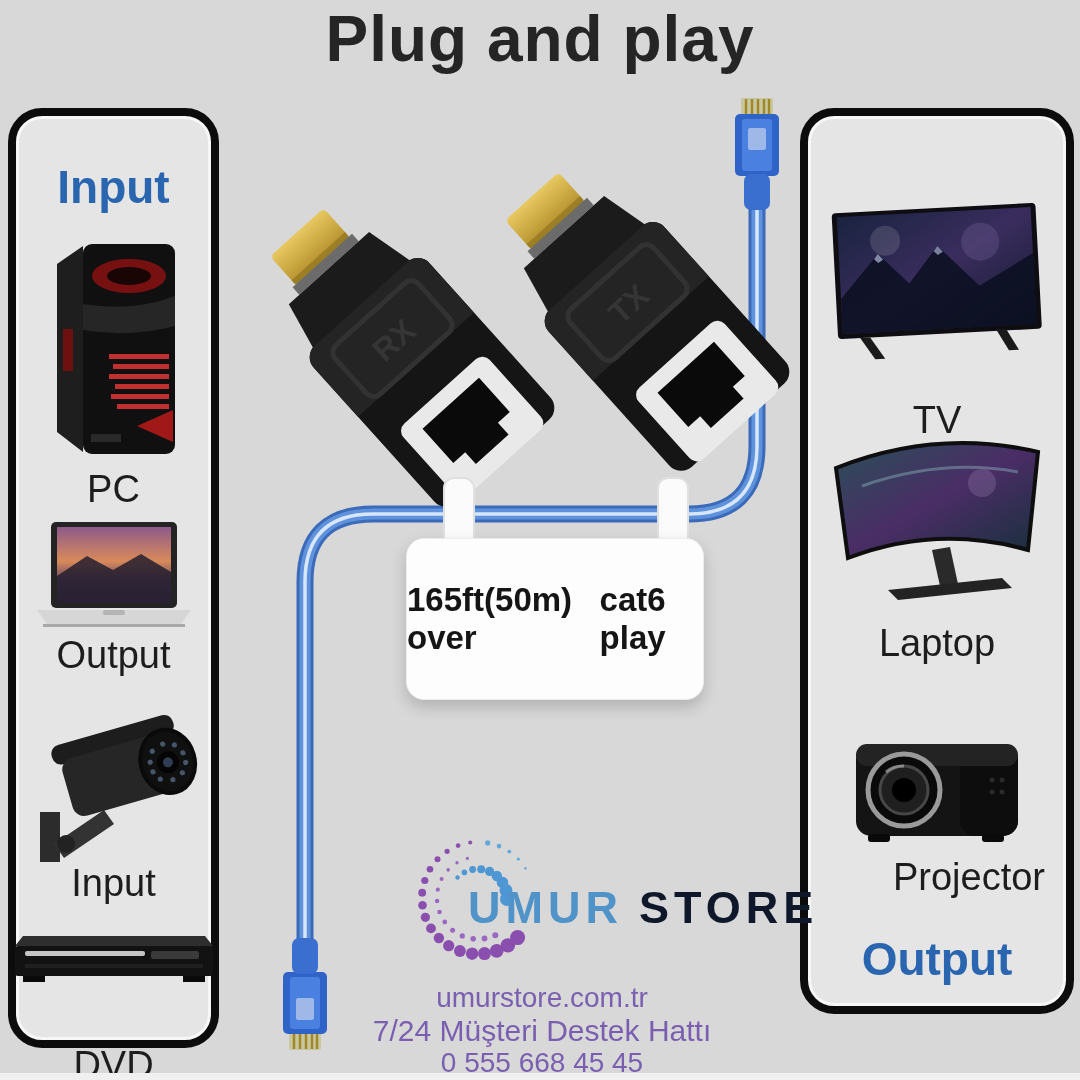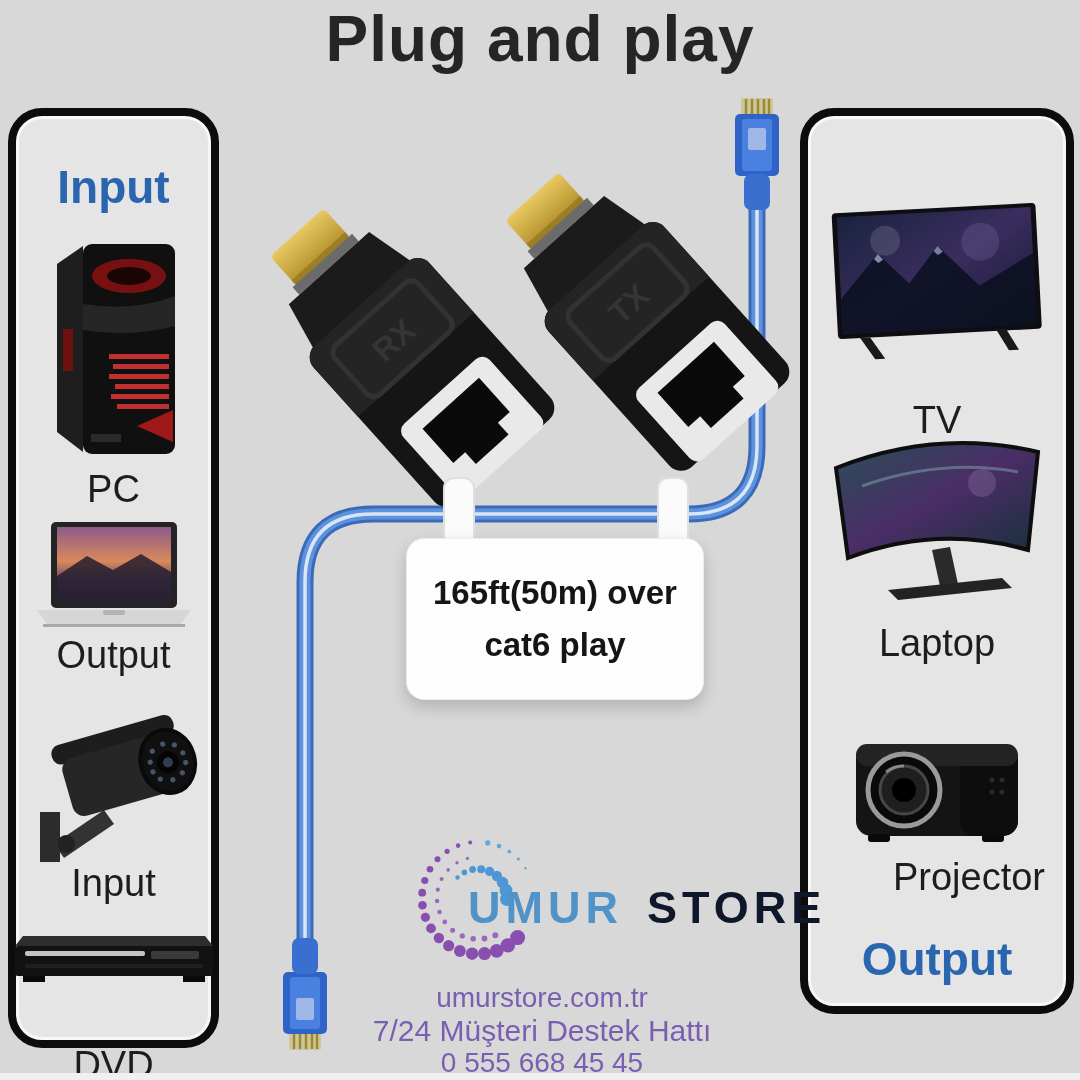--- a/index.html
+++ b/index.html
@@ -27,27 +27,27 @@
   .dev-img{position:absolute;left:50%;transform:translateX(-50%);}
   .dev-label{
     position:absolute;width:100%;text-align:center;
     font-size:38px;color:#1d1d1d;
   }
   #cable-layer{left:0;top:0;width:1080px;height:1080px;pointer-events:none;}
   #cable-note{
     left:406px;top:538px;width:296px;height:160px;
     background:#fdfdfd;border:1px solid #ececec;border-radius:18px;
     box-shadow:0 7px 16px rgba(0,0,0,0.18);
-    display:flex;flex-direction:column;justify-content:center;align-items:center;
+    display:flex;flex-direction:row;justify-content:center;align-items:center;
     gap:14px;
   }
   .note-line{font-size:33px;font-weight:bold;color:#151515;}
   #brand-logo-spiral{left:408px;top:828px;width:140px;height:140px;}
   #brand-wordmark{
-    left:468px;top:882px;display:flex;gap:24px;
+    left:468px;top:882px;display:flex;gap:16px;
     font-size:45px;font-weight:bold;letter-spacing:5px;
   }
   #brand-word1{color:#4f93c9;}
   #brand-word2{color:#0f172a;}
   .footer-line{
     position:absolute;left:2px;width:100%;text-align:center;color:#7a5fb0;
   }
   #footer-website{top:982px;font-size:28px;}
   #footer-support{top:1014px;font-size:30px;}
   #footer-phone{top:1047px;font-size:28px;}

